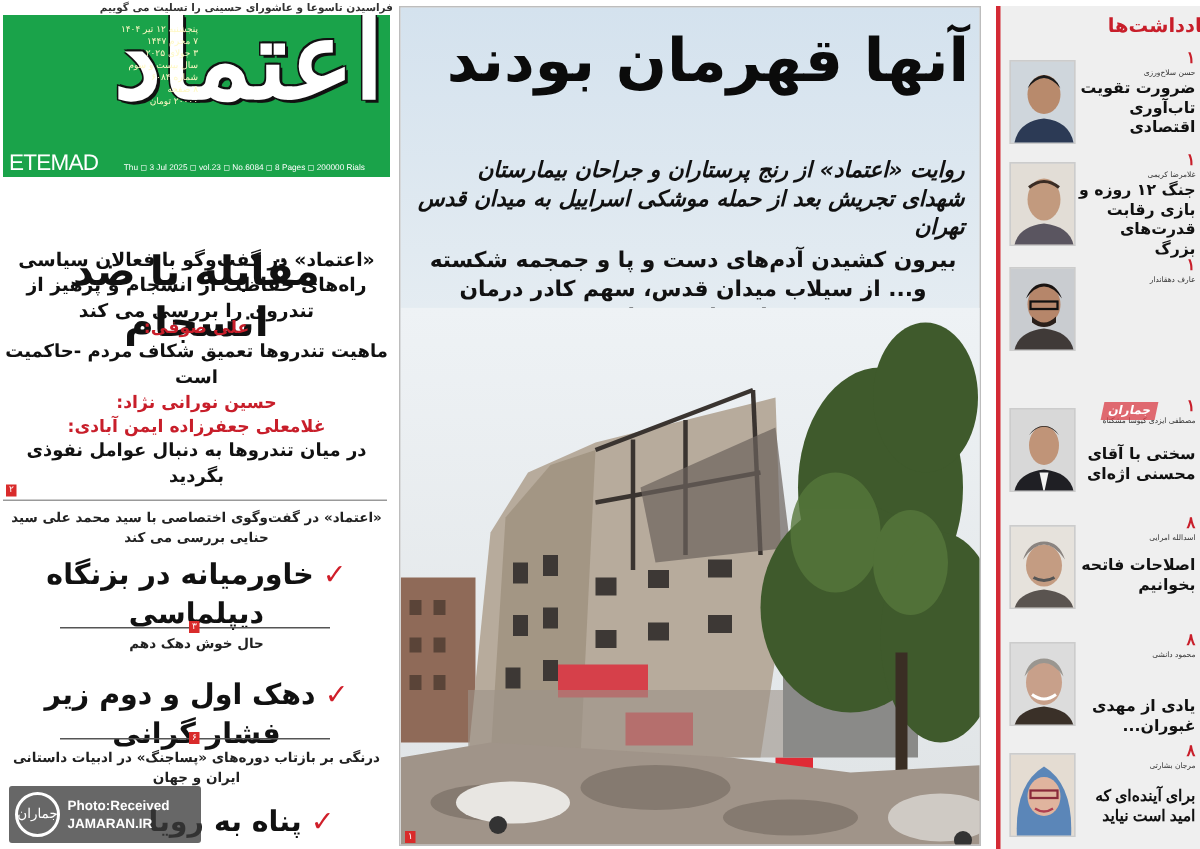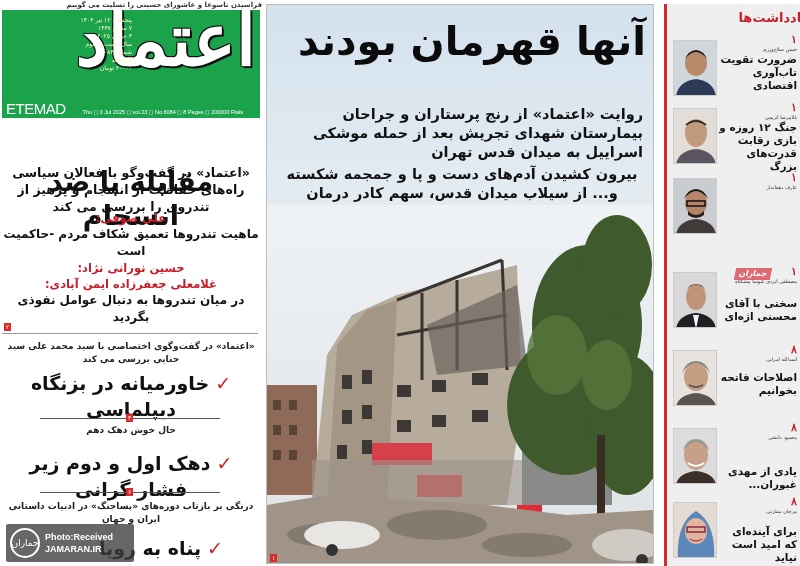--- a/index.html
+++ b/index.html
@@ -32,21 +32,21 @@
   .check { color: #d01f2a; font-weight: bold; margin-left: 6px; }
   .mid-divider { position: absolute; left: 40px; width: 180px; height: 1px; background: #555; }
 
   .watermark { position: absolute; left: 6px; bottom: 4px; width: 128px; height: 38px; background: rgba(60,60,60,0.78); display: flex; align-items: center; border-radius: 2px; }
   .wm-circle { width: 30px; height: 30px; border-radius: 50%; border: 2px solid #fff; margin: 0 5px 0 4px; display: flex; align-items: center; justify-content: center; color: #fff; font-size: 9px; }
   .wm-text { color: #fff; font-family: "Liberation Sans", sans-serif; font-size: 9px; line-height: 12px; font-weight: bold; }
 
   
   .center-col { position: absolute; left: 266px; top: 4px; width: 388px; height: 560px; border: 1px solid #bdbdbd; overflow: hidden; background: linear-gradient(#d4e2ee 0%, #e6edf2 40%, #eef1f3 100%); }
   .main-title { position: absolute; left: 0; top: 12px; width: 100%; text-align: center; direction: rtl; font-size: 40px; font-weight: bold; color: #0b0b0b; line-height: 48px; letter-spacing: -1px; padding-left: 24px; }
-  .main-sub { position: absolute; right: 10px; top: 100px; width: 370px; direction: rtl; text-align: right; font-size: 14.5px; font-weight: bold; color: #111; line-height: 19px; }
+  .main-sub { position: absolute; right: 10px; top: 100px; width: 370px; direction: rtl; text-align: right; font-size: 14.5px; font-weight: bold; color: #111; line-height: 19px; font-style: italic; }
   .main-sub2 { position: absolute; left: 10px; top: 160px; width: 370px; direction: rtl; text-align: center; font-size: 14.5px; font-weight: bold; color: #111; line-height: 19px; }
   .photo { position: absolute; left: 0; top: 200px; width: 388px; height: 360px; overflow: hidden; }
 
   
   .right-col { position: absolute; left: 664px; top: 4px; width: 136px; height: 562px; background: #efefef; border-left: 3px solid #d42a35; }
   .notes-title { position: absolute; left: 0; top: 6px; width: 100%; text-align: center; direction: rtl; font-size: 13px; font-weight: bold; color: #c81e2a; margin-left: 39px; }
   .note { position: absolute; left: 4px; width: 126px; height: 66px; }
   .note-photo { position: absolute; left: 2px; top: 6px; width: 44px; height: 56px; border: 1px solid #ccc; overflow: hidden; background: #d9d9d9; }
   .note-text { position: absolute; left: 48px; top: 0; width: 78px; direction: rtl; text-align: right; }
   .note-num { font-family: "Liberation Sans", sans-serif; font-size: 11px; font-weight: bold; color: #c81e2a; line-height: 11px; text-align: right; }
@@ -316,16 +316,16 @@
           <rect width="44" height="56" fill="#e4dcd2"></rect>
           <path d="M4 56 Q2 20 22 8 Q42 20 40 56Z" fill="#5b86b8"></path>
           <ellipse cx="22" cy="28" rx="11" ry="13" fill="#e0b49e"></ellipse>
           <rect x="13" y="24" width="18" height="5" fill="none" stroke="#8a2a3a" stroke-width="1.5"></rect>
           <path d="M16 36 Q22 40 28 36" fill="none" stroke="#b04050" stroke-width="1.5"></path>
         </svg>
     </div>
     <div class="note-text">
       <div class="note-num">۸</div>
       <div class="note-author">مرجان بشارتی</div>
-      <div class="note-title" style="margin-top:10px;">برای آینده‌ای که امید است نیاید</div>
+      <div class="note-title" style="margin-top:10px;font-family:Liberation Serif, serif;">برای آینده‌ای که امید است نیاید</div>
     </div>
   </div>
 </div>
 
 </body></html>

